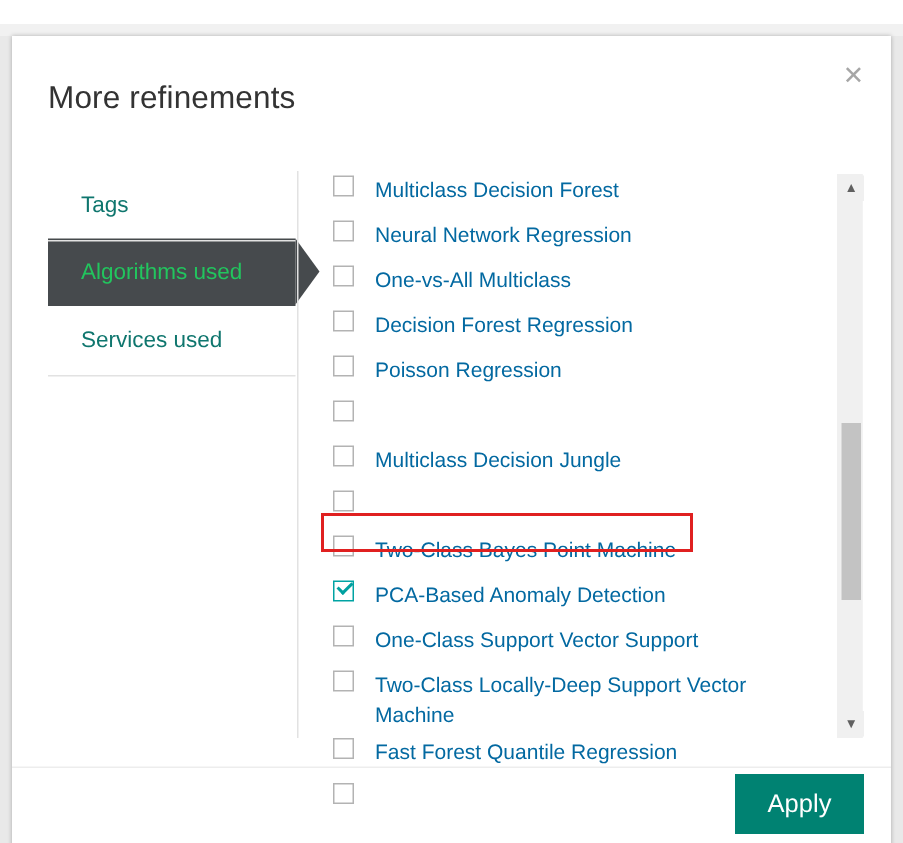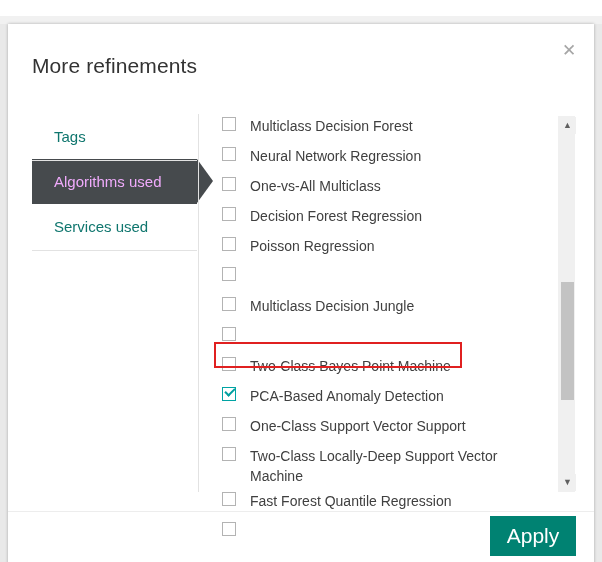--- a/index.html
+++ b/index.html
@@ -75,21 +75,21 @@
     height: 45px;
     line-height: 45px;
     padding-left: 22px;
     font-size: 15px;
     color: #0f766e;
     cursor: pointer;
     box-sizing: border-box;
   }
   .tab.selected {
     background: #464a4d;
-    color: #f0abfc;
+    color: #22c55e;
   }
   .tab.selected .arrow {
     position: absolute;
     right: -16px;
     top: 0;
     width: 0;
     height: 0;
     border-top: 22.5px solid transparent;
     border-bottom: 22.5px solid transparent;
     border-left: 16px solid #464a4d;
@@ -115,21 +115,21 @@
     position: absolute;
     left: 214px;
     top: 92px;
     width: 330px;
   }
   .row {
     position: relative;
     min-height: 25px;
     padding-left: 28px;
     font-size: 14px;
-    color: #404040;
+    color: #0369a1;
     line-height: 20px;
     margin-bottom: 5px;
     cursor: pointer;
   }
   .cb {
     position: absolute;
     left: 0;
     top: 1px;
     width: 14px;
     height: 14px;
@@ -210,21 +210,21 @@
     background: #ededed;
   }
   .apply-btn {
     position: absolute;
     left: 482px;
     top: 492px;
     width: 86px;
     height: 40px;
     background: #008272;
     color: #ffffff;
-    font-size: 21px;
+    font-size: 17px;
     border: none;
     cursor: pointer;
     font-family: "Liberation Sans", sans-serif;
   }
 </style>
 </head>
 <body>
 
 <div id="screen">
   <div class="backdrop-top"></div>

